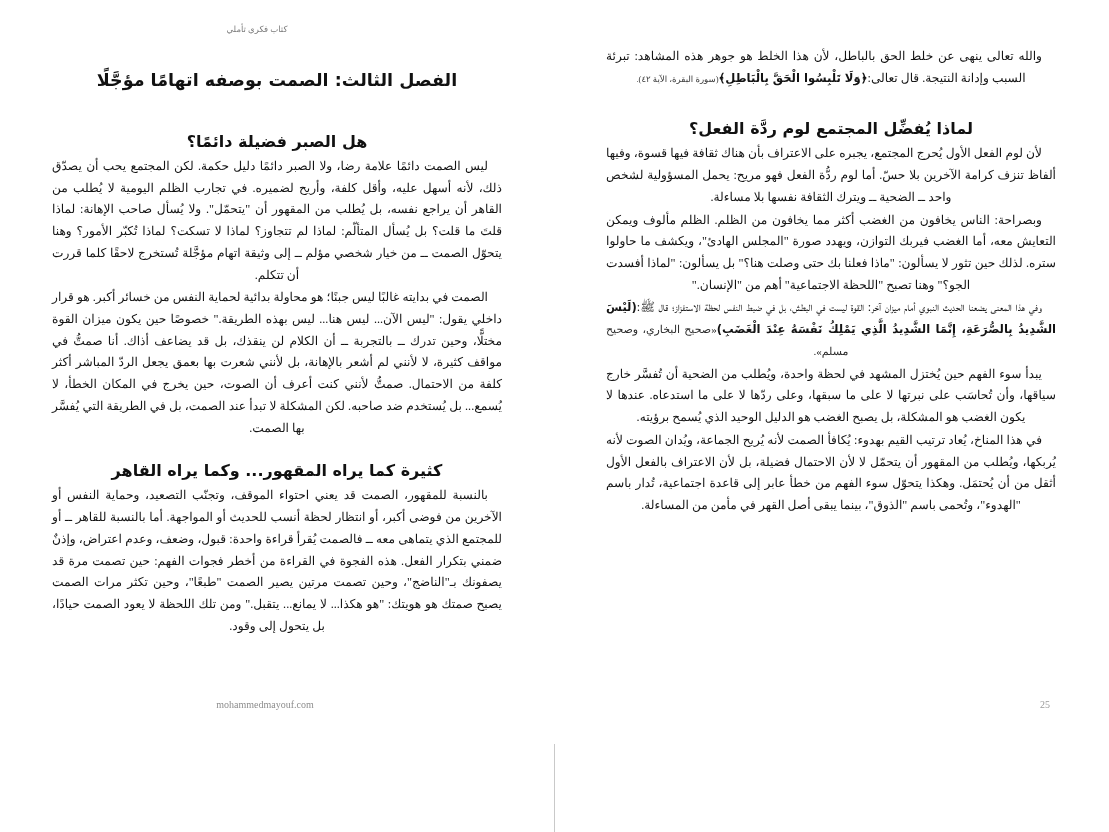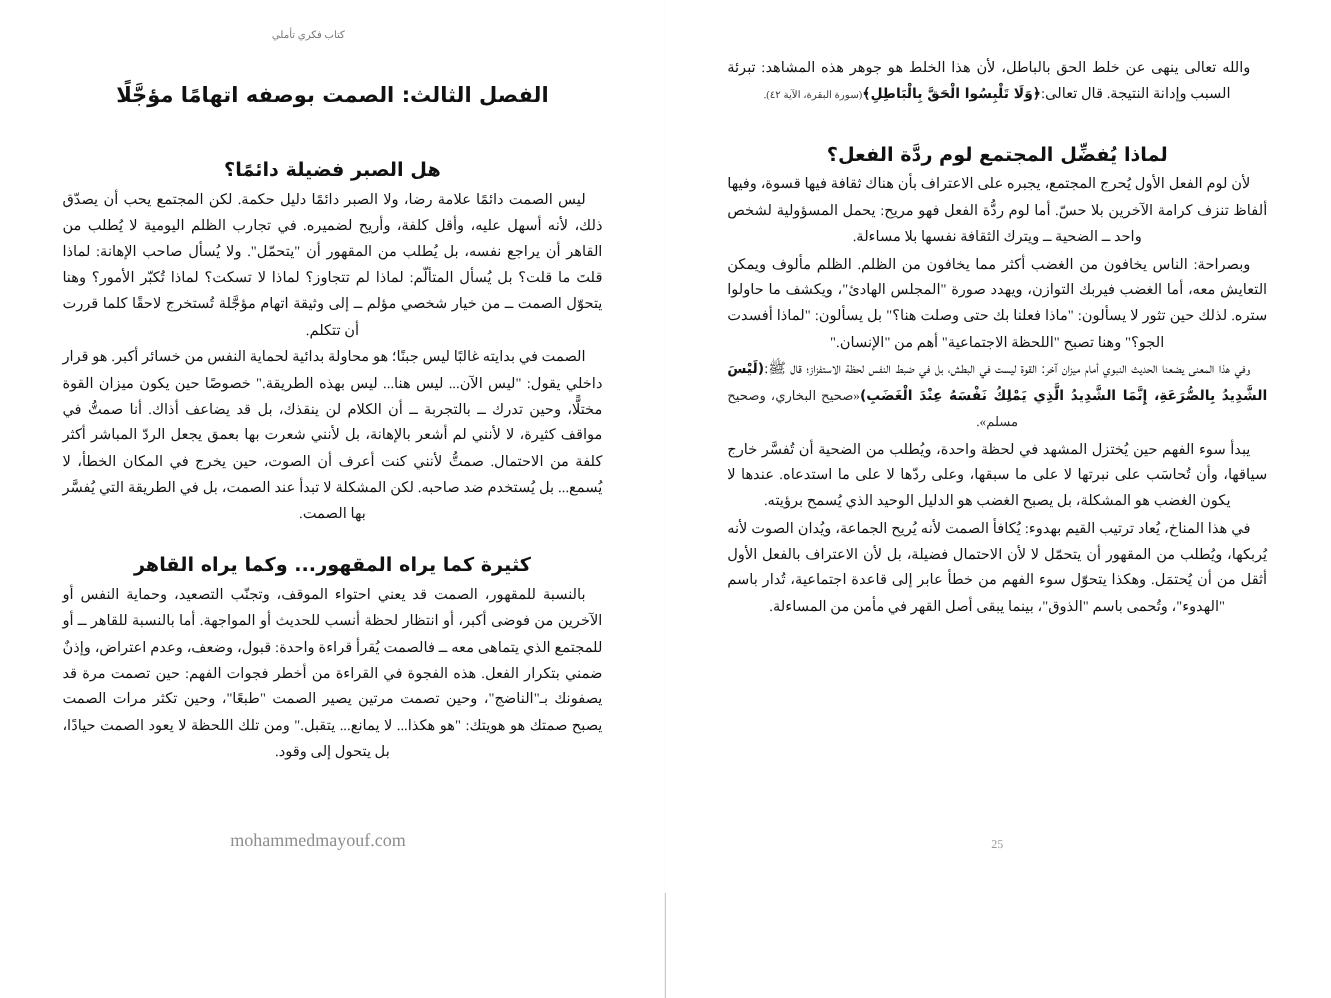--- a/index.html
+++ b/index.html
@@ -109,25 +109,25 @@
     left: 0;
     width: 554px;
     box-sizing: border-box;
     padding: 0 58px;
   }
   .folio {
     font-family: "Liberation Serif", "DejaVu Serif", serif;
     font-size: 10px;
     color: #9a9a9a;
     direction: ltr;
-    text-align: center;
+    text-align: right;
   }
   .site {
     font-family: "Liberation Serif", "DejaVu Serif", serif;
-    font-size: 15px;
+    font-size: 10px;
     color: #8d8d8d;
     direction: ltr;
     text-align: center;
     padding-right: 24px;
   }
 </style>
 </head>
 <body>
 
 <div class="spread">

